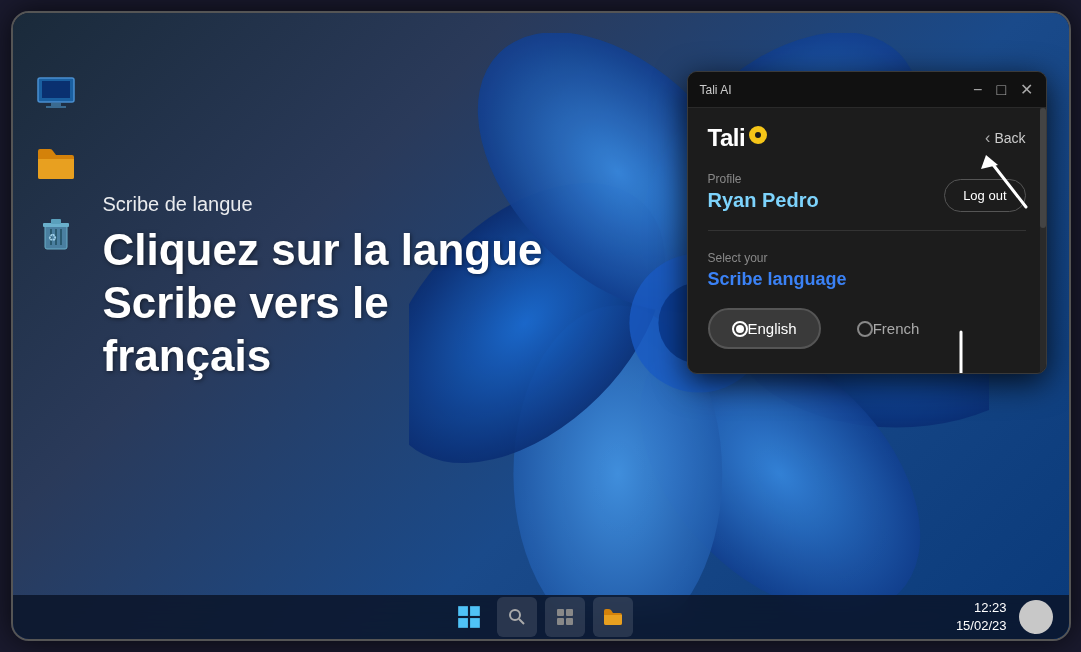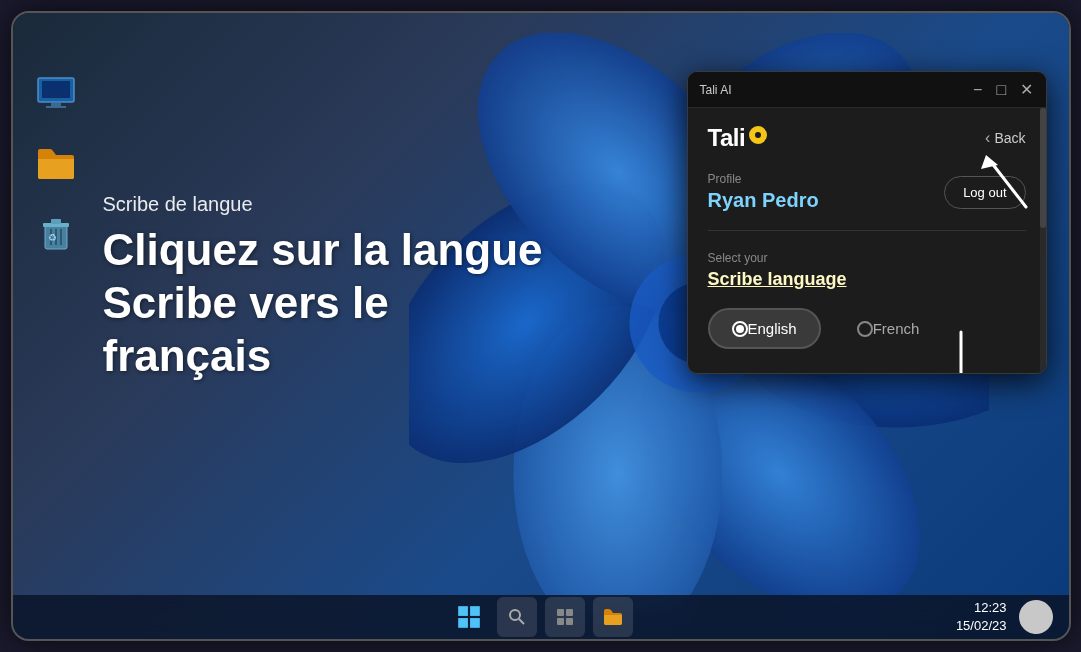--- a/index.html
+++ b/index.html
@@ -252,21 +252,21 @@
     }
 
     .tali-back-arrow {
       font-size: 16px;
       color: #aaa;
     }
 
     
     .tali-profile-section {
       display: flex;
-      align-items: center;
+      align-items: flex-end;
       justify-content: space-between;
       margin-bottom: 20px;
       padding-bottom: 18px;
       border-bottom: 1px solid #333;
     }
 
     .tali-profile-info {
       display: flex;
       flex-direction: column;
     }
@@ -299,25 +299,24 @@
       margin-top: 0;
     }
 
     .tali-lang-label {
       color: #888;
       font-size: 12px;
       margin-bottom: 4px;
     }
 
     .tali-lang-title {
-      color: #fef9c3;
+      color: #3b82f6;
       font-size: 18px;
       font-weight: 600;
       margin-bottom: 18px;
-      text-decoration: underline;
     }
 
     .tali-lang-options {
       display: flex;
       gap: 12px;
       align-items: center;
     }
 
     .tali-lang-btn {
       display: flex;

